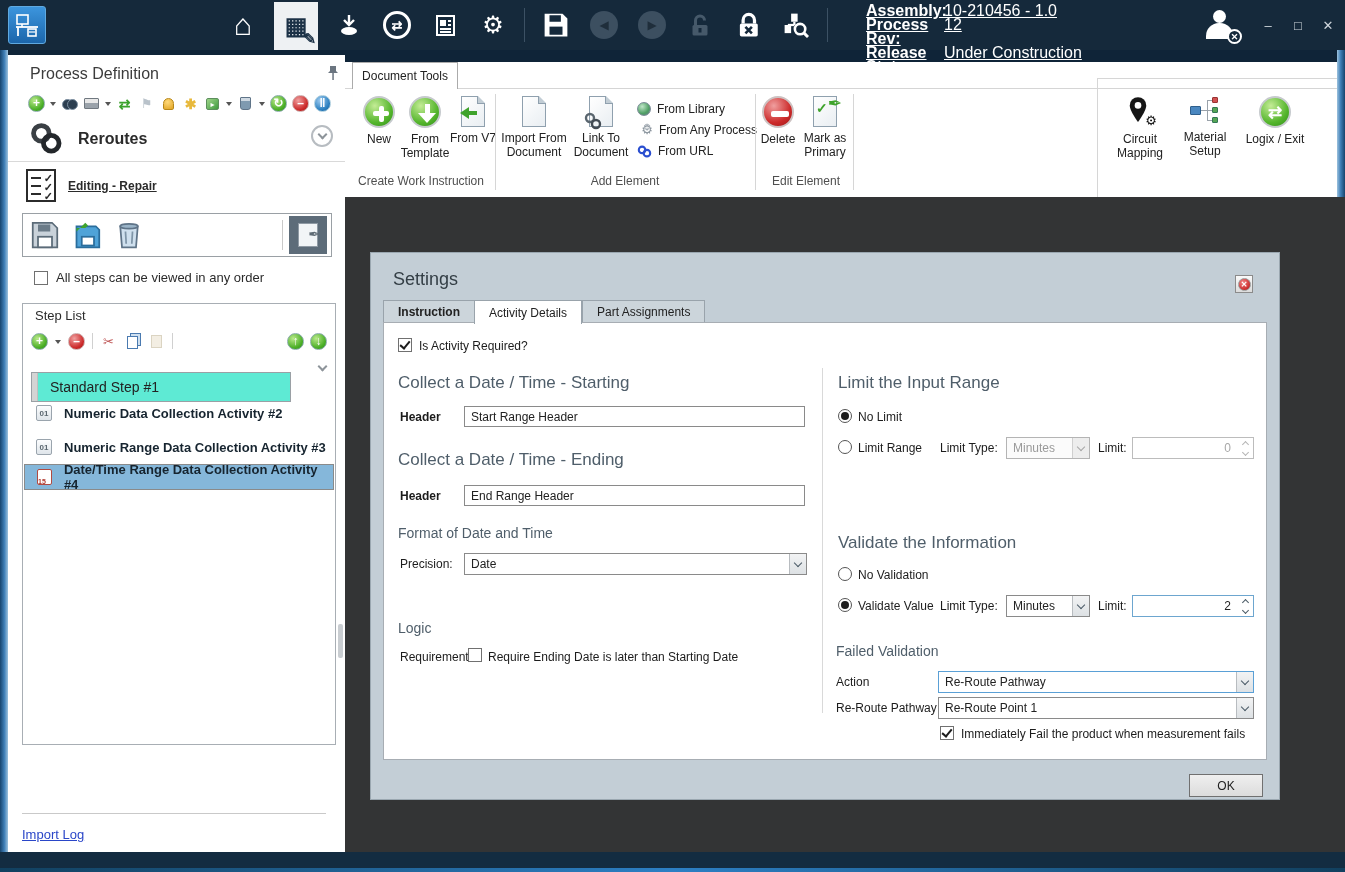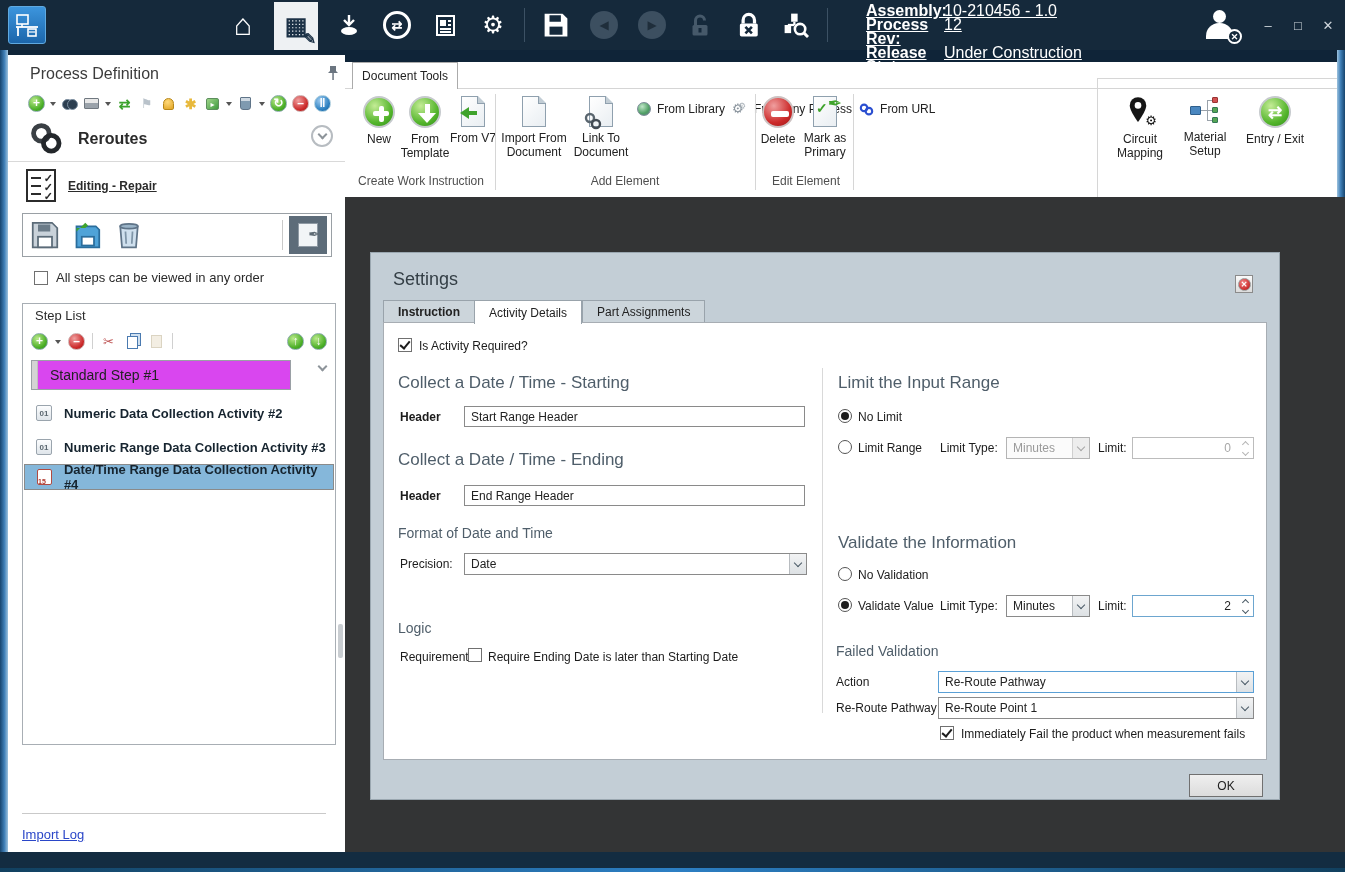--- a/index.html
+++ b/index.html
@@ -99,21 +99,21 @@
   .allsteps { position:absolute; left:26px; top:215px; display:flex; align-items:center; gap:8px; font-size:13px; color:#2b2b2b; }
 
   .steplist { position:absolute; left:14px; top:248px; width:314px; height:442px; border:1px solid #a8aeb4; background:#fff; }
   .sl-title { position:absolute; left:12px; top:4px; font-size:13px; color:#2b2b2b; }
   .sl-tools { position:absolute; left:8px; top:26px; right:8px; height:22px; display:flex; align-items:center; gap:7px; }
   .sl-sep { width:1px; height:16px; background:#d0d0d0; }
   .scis { color:#c05a5a; font-size:13px; }
   .copy2 { width:11px; height:13px; background:#fff; border:1px solid #4a7ab0; box-shadow:3px -3px 0 -1px #cfe0f0, 3px -3px 0 0 #4a7ab0; margin-top:3px;}
   .paste { width:11px; height:13px; background:#efe9da; border:1px solid #cfc6ae; opacity:.75;}
   .sl-right { margin-left:auto; display:flex; gap:6px; }
-  .stepbox { position:absolute; left:8px; top:56px; width:260px; height:30px; border:1px solid #9aa0a5; background:#d946ef; display:flex; align-items:center; }
+  .stepbox { position:absolute; left:8px; top:68px; width:260px; height:30px; border:1px solid #9aa0a5; background:#5eead4; display:flex; align-items:center; }
   .stepbox .accent { width:6px; height:100%; background:#d4d4d4; border-right:1px solid #bfbfbf;}
   .stepbox .txt { font-size:14px; color:#222; margin-left:12px; }
   .stepbox-chev { position:absolute; left:296px; top:62px; }
   .sl-items { position:absolute; left:1px; top:92px; right:1px; }
   .sl-item { height:34px; display:flex; align-items:center; padding-left:12px; gap:12px; }
   .sl-item .lab { font-size:13px; font-weight:bold; color:#16242f; }
   .sl-item.sel { background:#85b7da; height:26px; }
   .numic { width:16px; height:16px; border:1px solid #9aa4ad; background:linear-gradient(180deg,#fcfdfe,#dfe5ea); font-size:8px; font-weight:bold;
            color:#5b6770; display:flex; align-items:center; justify-content:center; border-radius:2px; }
   .tfic { width:15px; height:15px; border:1px solid #9aa4ad; background:#f6f8fa; color:#7d8893; font-size:10px; line-height:14px; text-align:center; border-radius:2px;}
@@ -147,21 +147,21 @@
           background:radial-gradient(circle at 35% 28%,#f09f9f,#cc2a2a 62%,#9d1616); position:relative;}
   .rcir::after { content:""; position:absolute; left:7px; top:13px; width:18px; height:6px; background:#fff; border-radius:2px; }
   .page { width:24px; height:31px; background:linear-gradient(135deg,#ffffff,#e9eef2); border:1px solid #8fa0ae; position:relative; }
   .page.folded::before { content:""; position:absolute; right:-1px; top:-1px; width:0; height:0;
           border-left:7px solid #c2cdd5; border-top:7px solid #fff; filter:drop-shadow(-1px 1px 0 #8fa0ae); }
   .chainov { position:absolute; left:-6px; bottom:-4px; }
   .v7arrow { position:absolute; left:-8px; top:10px; width:0; height:0; border:6px solid transparent; border-right:9px solid #3fa32c; }
   .v7arrow::after { content:""; position:absolute; left:9px; top:-2px; width:8px; height:4px; background:#3fa32c; }
   .mkcheck { position:absolute; left:2px; top:3px; color:#3fa32c; font-size:14px; font-weight:bold; }
   .mkpen::after { content:"\2712"; position:absolute; right:-6px; top:-4px; color:#3fa32c; font-size:17px; }
-  .addstack { position:absolute; top:40px; display:flex; flex-direction:row; gap:7px; }
+  .addstack { position:absolute; top:40px; display:flex; flex-direction:column; gap:7px;text-align:right; }
   .addrow { display:flex; align-items:center; gap:6px; font-size:12px; color:#222; }
   .globe { width:14px; height:14px; border-radius:50%; background:radial-gradient(circle at 35% 30%,#bfe6c8,#4f9f64 60%,#6b7b88); border:1px solid #7b8b98;}
   .gears2 { position:relative; width:16px; height:14px; color:#8a949d; font-size:13px; line-height:14px;}
   .gears2::after { content:"\2699"; position:absolute; left:6px; top:-3px; font-size:9px; color:#aeb6bd; }
   .rib-right-top { position:absolute; left:752px; top:16px; width:240px; height:1px; background:#d6d6d6; }
   .rib-right-left { position:absolute; left:752px; top:16px; width:1px; height:119px; background:#d6d6d6; }
   .pinmap { position:relative; width:26px; height:32px; }
   .pinmap .gear { position:absolute; right:-4px; bottom:0px; font-size:13px; color:#111; }
   .mats { position:relative; width:30px; height:30px; }
   .mats .sq { position:absolute; border-radius:1px; }
@@ -572,21 +572,21 @@
         <span class="sq" style="left:22px; top:1px; width:6px; height:6px; background:#d05050; border:1px solid #933;"></span>
         <span class="sq" style="left:22px; top:11px; width:6px; height:6px; background:#54a554; border:1px solid #375;"></span>
         <span class="sq" style="left:22px; top:21px; width:6px; height:6px; background:#54a554; border:1px solid #375;"></span>
       </span>
       <span class="cap">Material Setup</span>
     </div>
     <div class="bigbtn" style="left:894px; width:72px;">
       <span class="gcir">
           <span class="lr">⇄</span>
         </span>
-      <span class="cap">Entry / Exit</span>
+      <span class="cap">Logix / Exit</span>
     </div>
   </div>
 
   <div class="content">
     <div class="dialog">
       <div class="dlg-title">Settings</div>
       <div class="dlg-close">
           <span class="rc">✕</span>
         </div>
 

